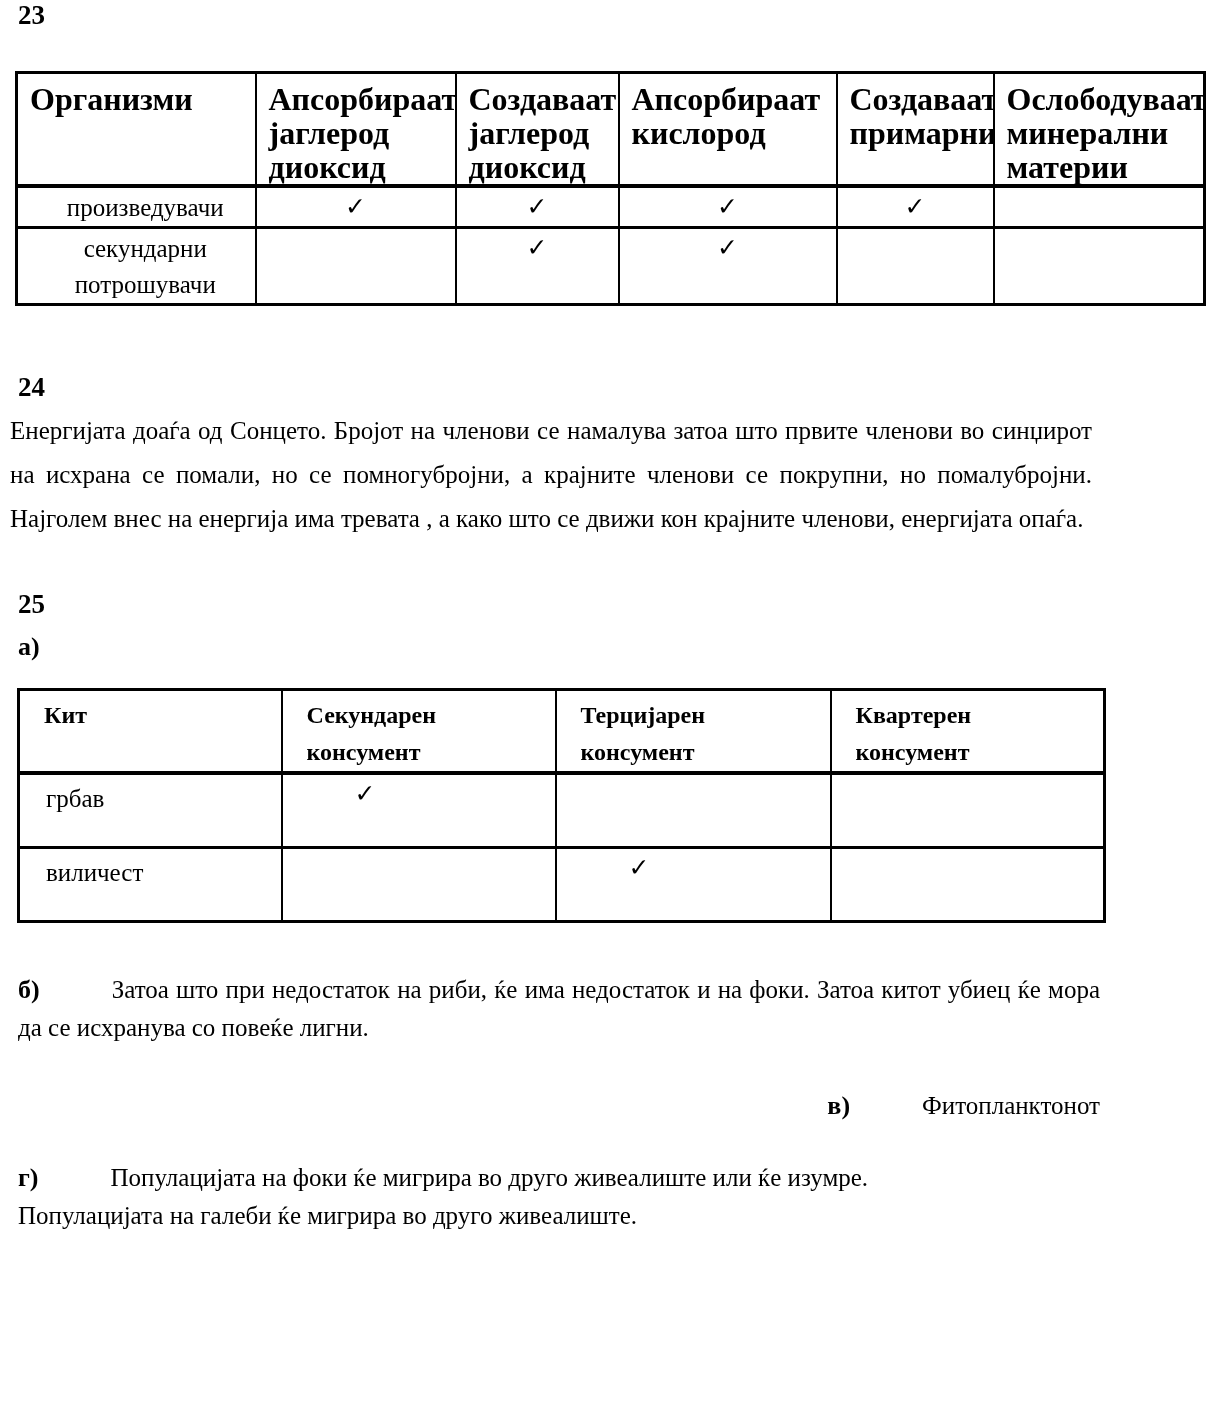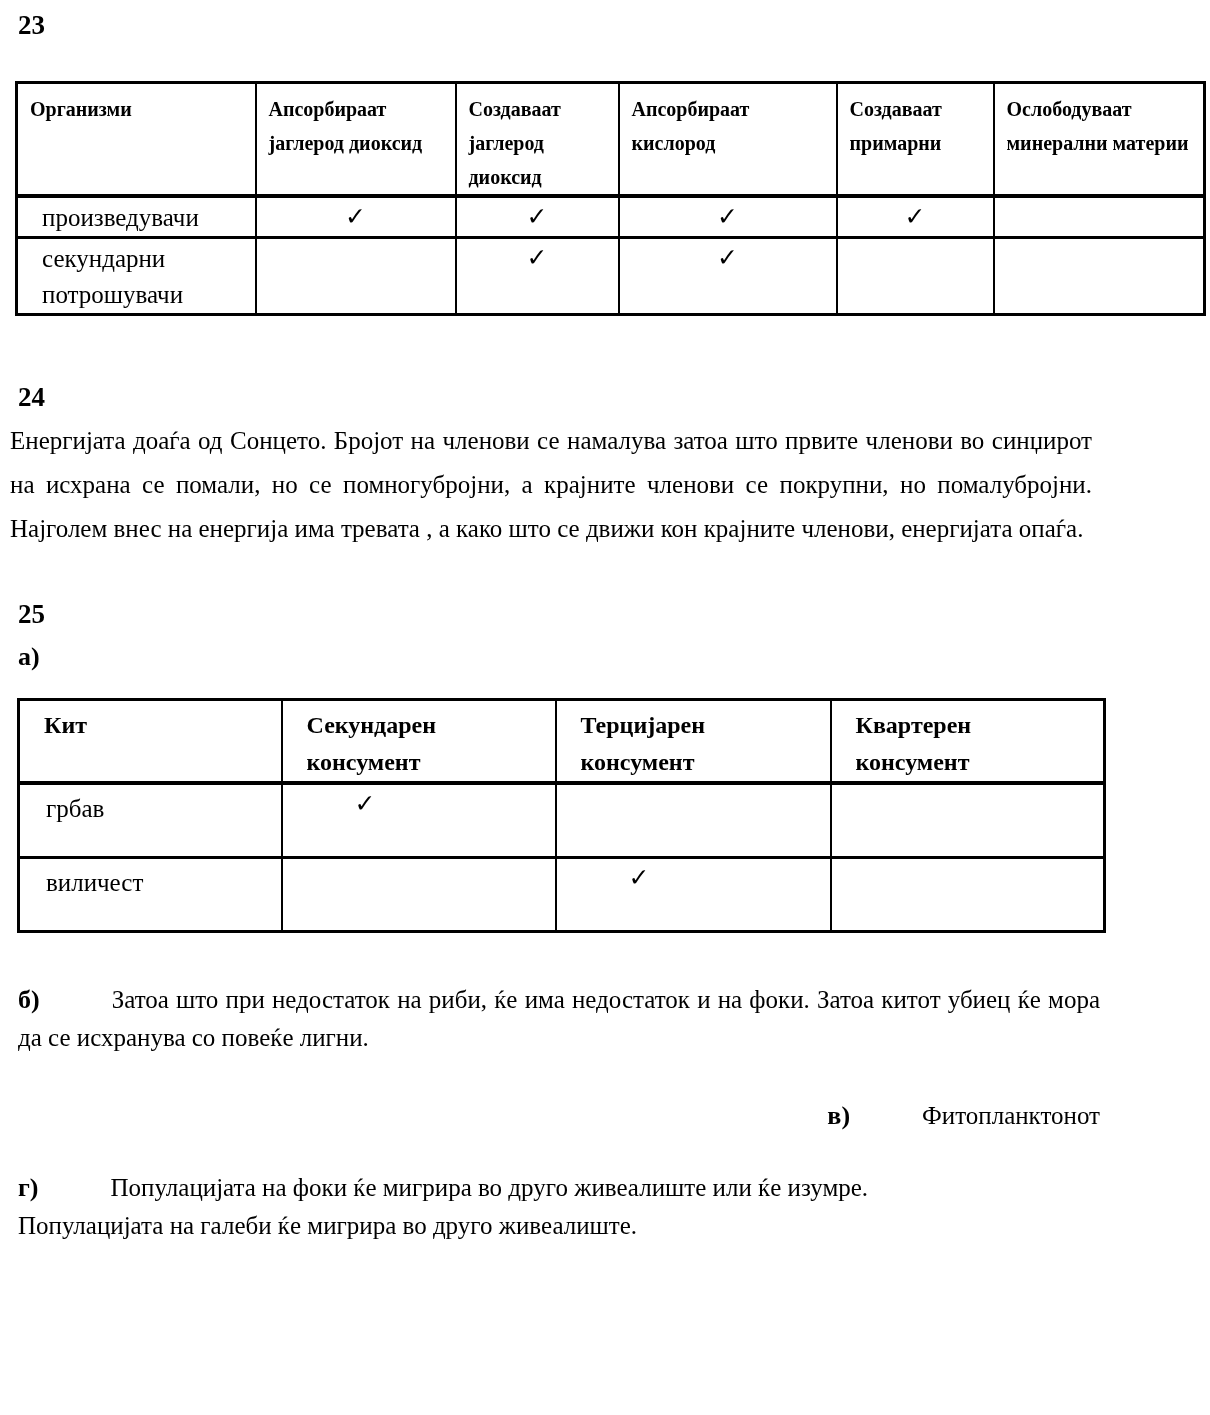--- a/index.html
+++ b/index.html
@@ -14,21 +14,21 @@
     width: 1210px;
     min-height: 1415px;
     position: relative;
     overflow: hidden;
   }
   .qnum {
     font-weight: bold;
     font-size: 27px;
     margin-left: 18px;
   }
-  #q23-num { padding-top: 10px; }
+  #q23-num { padding-top: 0; }
 
   
   table.anstable {
     border-collapse: collapse;
     table-layout: fixed;
     border: 3px solid #000;
   }
   table.anstable th,
   table.anstable td {
     border: 2px solid #000;
@@ -37,22 +37,22 @@
     vertical-align: top;
     overflow: hidden;
   }
   table.anstable thead th {
     border-bottom-width: 4px;
     font-weight: bold;
     text-align: left;
   }
   
   table.t1 { margin: 40px 0 0 15px; width: 1188px; }
-  table.t1 thead th { padding: 8px 12px 0 12px; font-size: 20px; line-height: 34px; }
-  table.t1 td.lblcell { padding: 2px 6px 0 24px; line-height: 36px; }
+  table.t1 thead th { padding: 8px 12px 0 12px; font-size: 32px; line-height: 34px; }
+  table.t1 td.lblcell { padding: 2px 6px 0 24px; line-height: 36px; text-align: center; }
   table.t1 td.chk { text-align: center; padding-top: 4px; }
   table.t1 tr.hrow  { height: 96px; }
   table.t1 tr.r-one { height: 38px; }
   table.t1 tr.r-two { height: 72px; }
 
   
   table.t2 { margin: 26px 0 0 17px; width: 1086px; }
   table.t2 thead th { padding: 6px 88px 0 24px; font-size: 24px; line-height: 37px; }
   table.t2 tr.hrow { height: 74px; }
   table.t2 tr.brow { height: 74px; }

